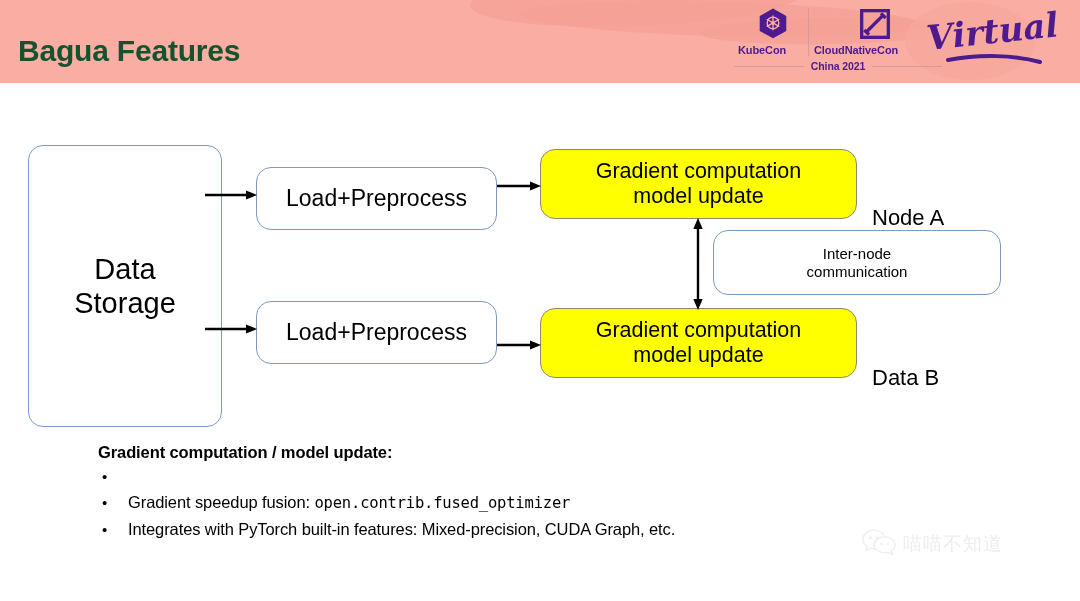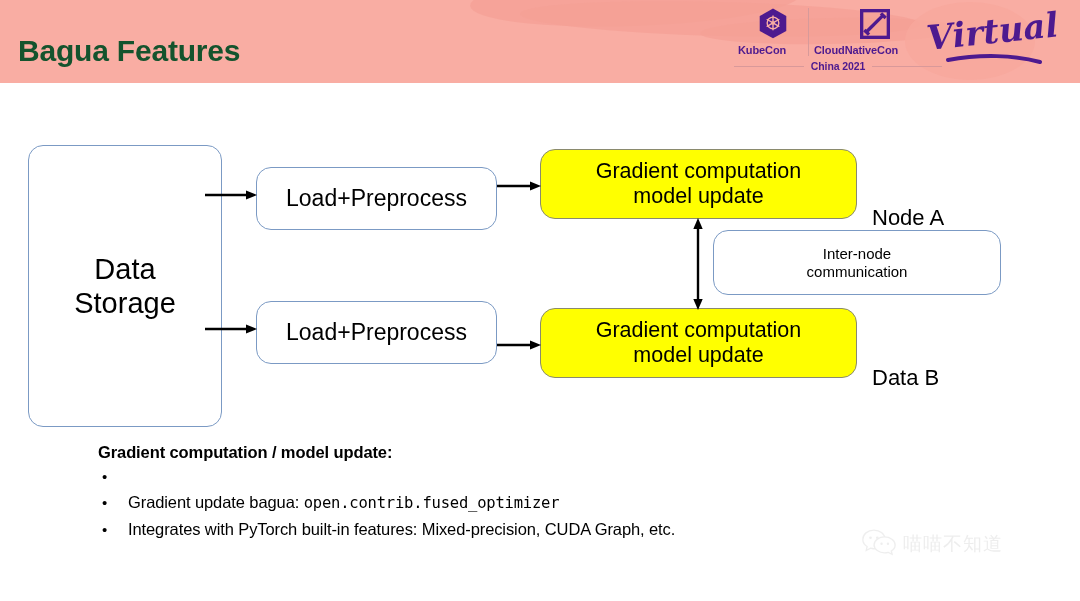--- a/index.html
+++ b/index.html
@@ -320,21 +320,21 @@
 <div id="bullets">
   <div id="bullets-heading">Gradient computation / model update:</div>
 
   <div class="bullet-row">
     <span class="bullet-dot">•</span>
   </div>
 
   <div class="bullet-row">
     <span class="bullet-dot">•</span>
     <span class="bullet-text">
-      <span>Gradient update bagua: </span><span class="mono">open.contrib.fused_optimizer</span>
+      <span>Gradient speedup fusion: </span><span class="mono">open.contrib.fused_optimizer</span>
     </span>
   </div>
 
   <div class="bullet-row">
     <span class="bullet-dot">•</span>
     <span class="bullet-text">
       <span>Integrates with PyTorch built-in features: Mixed-precision, CUDA Graph, etc.</span>
     </span>
   </div>
 </div>

